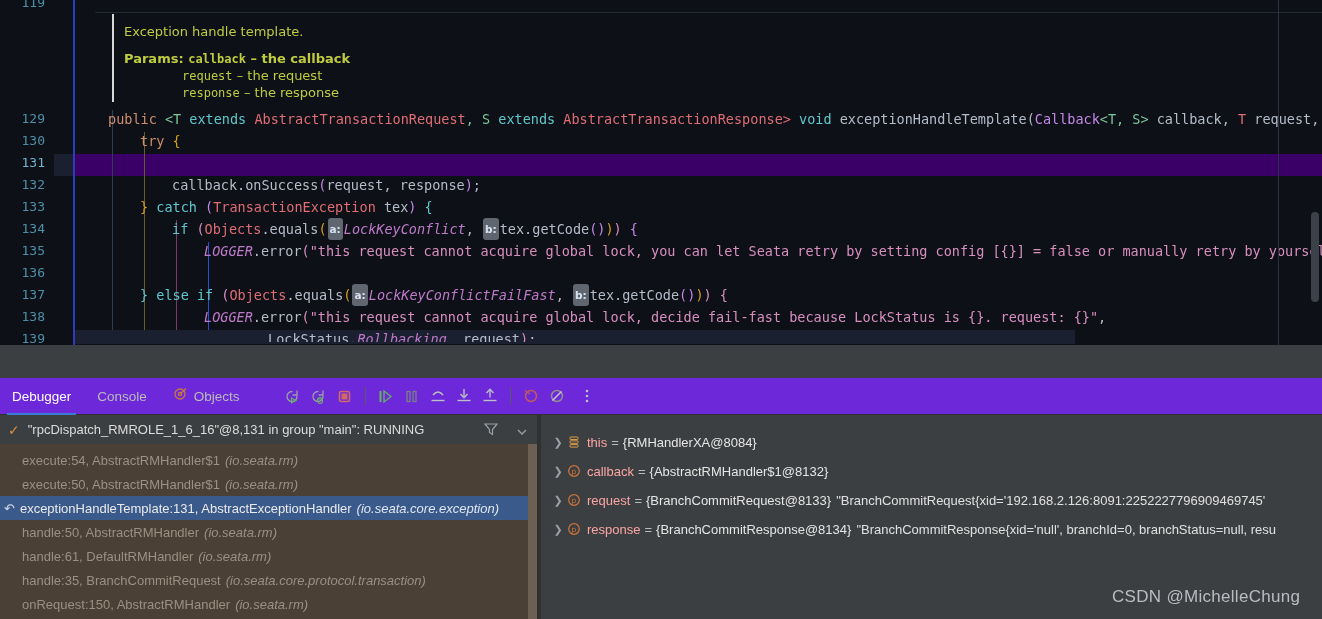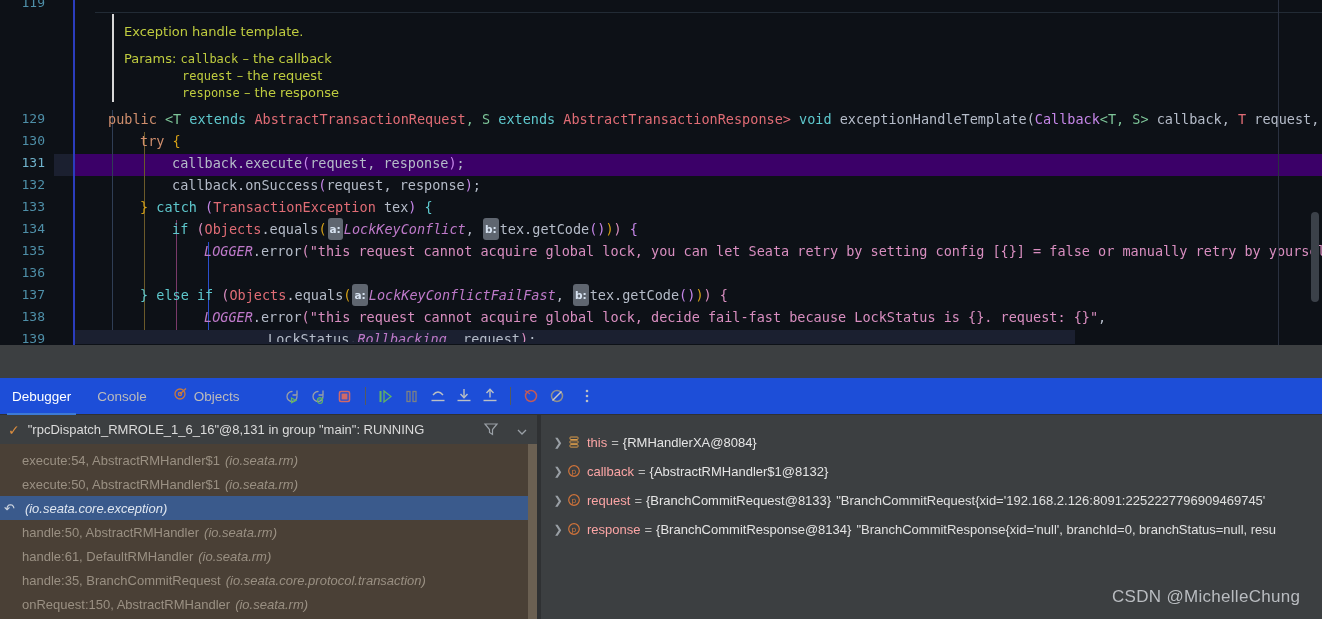--- a/index.html
+++ b/index.html
@@ -115,21 +115,21 @@
   #bottom {
     position: absolute; left: 0; top: 345px; width: 1322px; height: 274px;
     background: #3c3f41;
   }
   #panel-top-edge {
     position: absolute; left: 0; top: 0; width: 1322px; height: 33px;
     background: #3c3f41;
   }
   #toolbar {
     position: absolute; left: 0; top: 33px; width: 1322px; height: 37px;
-    background: #1d4ed8;
+    background: #6d28d9;
     border-bottom: 1px solid #2f3133;
     display: flex; align-items: center;
   }
   .tab {
     font-family: "Liberation Sans", sans-serif;
     font-size: 13.5px; color: #bbbbbb;
     padding: 0 0 0 0; margin-right: 26px;
     height: 37px; line-height: 37px;
     position: relative; cursor: default;
   }
@@ -243,35 +243,34 @@
     <div class="lineno" style="top:262px;">136</div>
     <div class="lineno" style="top:284px;">137</div>
     <div class="lineno" style="top:306px;">138</div>
     <div class="lineno" style="top:328px;">139</div>
   </div>
   <div class="gutter-divider"></div>
 
   <div id="javadoc">
     <div class="bar"></div>
     <div class="jd-line" style="top:9px;">Exception handle template.</div>
-    <div class="jd-line" style="top:36px;"><span>Params:</span> <span class="jd-mono">callback</span> <span>– the callback</span></div>
+    <div class="jd-line" style="top:36px;font-weight:bold;"><span>Params:</span> <span class="jd-mono">callback</span> <span>– the callback</span></div>
     <div class="jd-line" style="top:53px; left:70px;"><span class="jd-mono">request</span> <span>– the request</span></div>
     <div class="jd-line" style="top:70px; left:70px;"><span class="jd-mono">response</span> <span>– the response</span></div>
   </div>
 
   <div class="indent-guide" style="left:144px; top:132px; height:198px; background:#6b5a2a;"></div>
   <div class="indent-guide" style="left:176px; top:220px; height:110px; background:#7a3a6a;"></div>
   <div class="indent-guide" style="left:208px; top:242px; height:88px; background:#2b4fcf;"></div>
   <div class="indent-guide" style="left:112px; top:110px; height:220px; background:#2f3e55;"></div>
 
   <div class="codeline" style="top:108px; left:108px;"><span class="kw">public</span> <span class="gen">&lt;T</span> <span class="kw2">extends</span> <span class="typ">AbstractTransactionRequest</span><span class="gen">,</span> <span class="gen">S</span> <span class="kw2">extends</span> <span class="typ">AbstractTransactionResponse&gt;</span> <span class="kw2">void</span> <span class="fn">exceptionHandleTemplate</span><span class="brk">(</span><span class="cls">Callback</span><span class="gen">&lt;T, S&gt;</span> <span class="op">callback</span><span class="op">,</span> <span class="typ">T</span> <span class="op">request</span><span class="op">,</span> </div>
 
   <div class="codeline" style="top:130px; left:140px;"><span class="kw">try</span> <span class="pr1">{</span></div>
 
-  <div class="codeline" style="top:152px; left:172px;"><span class="op">callback</span><span class="op">.</span><span class="fn">execute</span><span class="pr2">(</span><span class="op">request</span><span class="op">, </span><span class="op">response</span><span class="pr2">)</span><span class="op">;</span></div>
 
   <div class="codeline" style="top:174px; left:172px;"><span class="op">callback</span><span class="op">.</span><span class="fn">onSuccess</span><span class="pr2">(</span><span class="op">request</span><span class="op">, </span><span class="op">response</span><span class="pr2">)</span><span class="op">;</span></div>
 
   <div class="codeline" style="top:196px; left:140px;"><span class="pr1">}</span> <span class="kw2">catch</span> <span class="pr2">(</span><span class="typ">TransactionException</span> <span class="op">tex</span><span class="pr2">)</span> <span class="pr3">{</span></div>
 
   <div class="codeline" style="top:218px; left:172px;"><span class="kw2">if</span> <span class="pr4">(</span><span class="typ">Objects</span><span class="op">.</span><span class="fn">equals</span><span class="pr1">(</span><span class="hint">a:</span><span class="stat">LockKeyConflict</span><span class="op">, </span><span class="hint">b:</span><span class="op">tex</span><span class="op">.</span><span class="fn">getCode</span><span class="pr2">(</span><span class="pr2">)</span><span class="pr1">)</span><span class="pr4">)</span> <span class="pr2">{</span></div>
 
   <div class="codeline" style="top:240px; left:204px;"><span class="stat">LOGGER</span><span class="op">.</span><span class="fn">error</span><span class="pr4">(</span><span class="str">"this request cannot acquire global lock, you can let Seata retry by setting config [{}] = false or manually retry by yourself.</span></div>
 
 
@@ -403,20 +402,21 @@
     <div class="frame-row" style="top:33px;">
       <span>execute:54, AbstractRMHandler$1</span>
       <span class="pkg">(io.seata.rm)</span>
     </div>
     <div class="frame-row" style="top:57px;">
       <span>execute:50, AbstractRMHandler$1</span>
       <span class="pkg">(io.seata.rm)</span>
     </div>
     <div class="frame-row selected" style="top:81px;">
       <span class="ret-icon">↶</span>
+      <span>exceptionHandleTemplate:131, AbstractExceptionHandler</span>
       <span class="pkg">(io.seata.core.exception)</span>
     </div>
     <div class="frame-row" style="top:105px;">
       <span>handle:50, AbstractRMHandler</span>
       <span class="pkg">(io.seata.rm)</span>
     </div>
     <div class="frame-row" style="top:129px;">
       <span>handle:61, DefaultRMHandler</span>
       <span class="pkg">(io.seata.rm)</span>
     </div>

